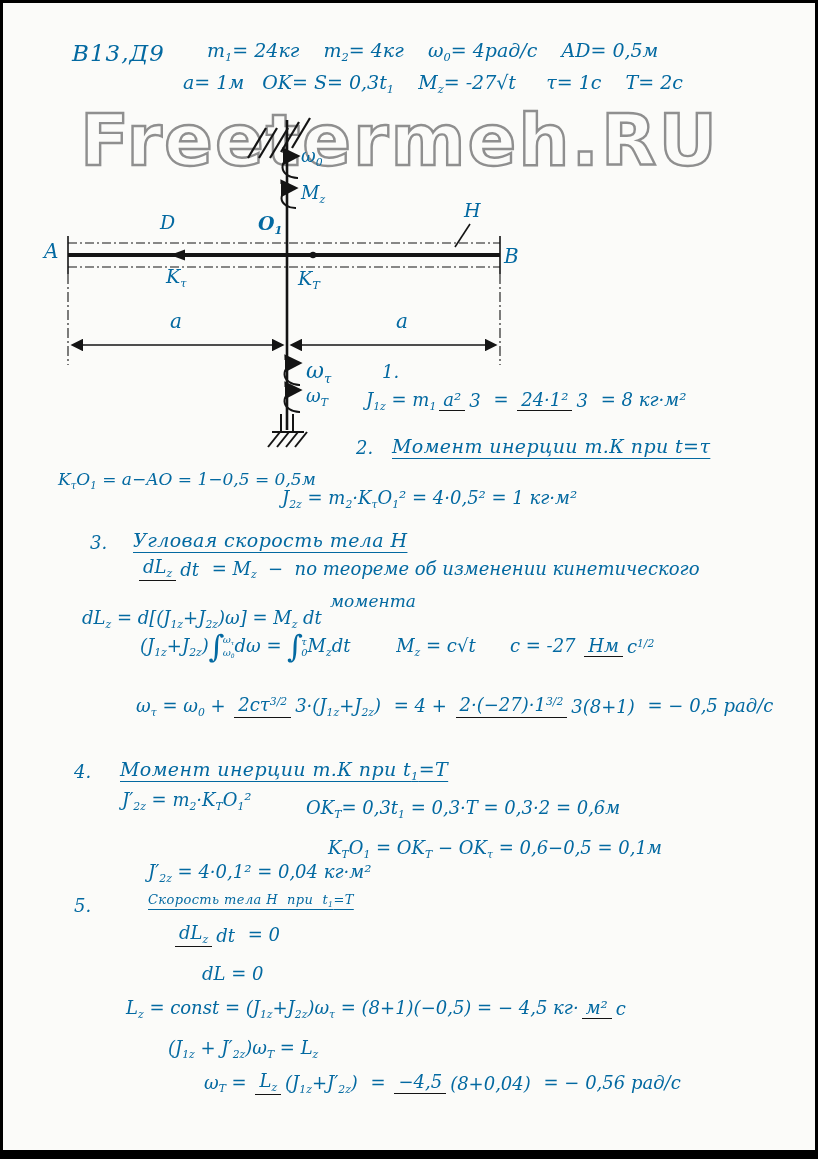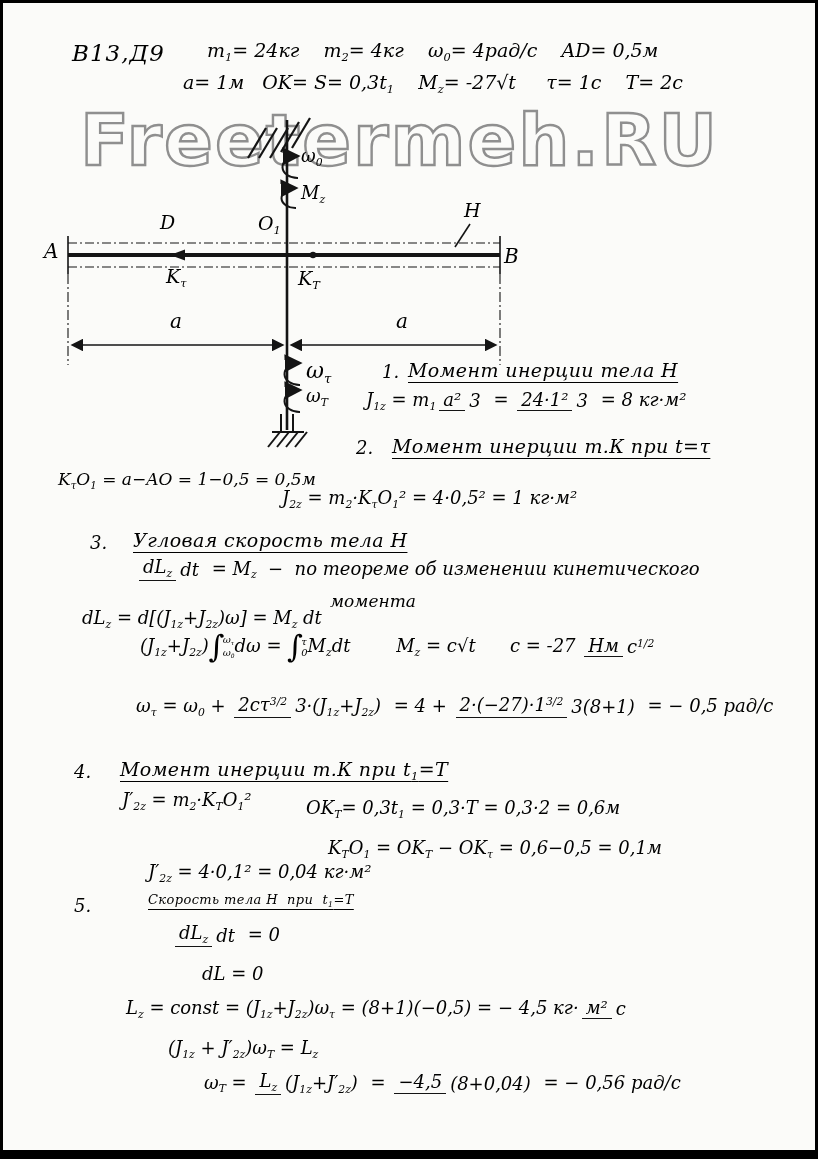--- a/index.html
+++ b/index.html
@@ -1,19 +1,19 @@
 <!DOCTYPE html>
 <html><head>
 <meta charset="utf-8">
 <style>
   html,body{margin:0;padding:0;background:#e9e9e9;}
   #page{position:relative;width:818px;height:1159px;background:#fbfbf9;overflow:hidden;
         font-family:"DejaVu Serif",serif;}
   #frame{position:absolute;inset:0;border:3px solid #000;border-bottom:9px solid #000;pointer-events:none;z-index:50;}
-  .hw{position:absolute;font-family:"DejaVu Serif",serif;font-style:italic;color:#000000;
+  .hw{position:absolute;font-family:"DejaVu Serif",serif;font-style:italic;color:#0369a1;
       white-space:pre;font-size:18px;line-height:1.15;z-index:10;}
   .title{text-decoration:underline;text-underline-offset:5px;text-decoration-thickness:1.4px;letter-spacing:.4px;}
   .secnum{font-style:italic;}
   .sb{font-size:.6em;vertical-align:-.35em;}
   .sp{font-size:.6em;vertical-align:.6em;}
   .frac{display:inline-flex;flex-direction:row;align-items:center;vertical-align:middle;margin:0 3px;}
   .frac .num{padding:0 4px 1px 4px;border-bottom:1.6px solid #141414;line-height:1.05;}
   .frac .den{padding:1px 4px 0 4px;line-height:1.05;}
   .intg{display:inline-flex;align-items:center;vertical-align:middle;}
   .isym{font-size:1.7em;line-height:.85;font-style:normal;}
@@ -81,33 +81,32 @@
         <line x1="277" y1="447" x2="289" y2="432"></line>
         <line x1="286" y1="447" x2="298" y2="432"></line>
         <line x1="295" y1="447" x2="307" y2="432"></line>
       </g>
     </g>
   </svg>
 
   <div class="hw dlabel" style="left:44px;top:240px;font-size:20px;"><span>A</span></div>
   <div class="hw dlabel" style="left:504px;top:245px;font-size:20px;"><span>B</span></div>
   <div class="hw dlabel" style="left:160px;top:212px;font-size:19px;"><span>D</span></div>
-  <div class="hw dlabel" style="left:258px;top:213px;font-size:19px;"><span>O</span><span class="sb">1</span></div>
+  <div class="hw dlabel" style="left:258px;top:213px;font-size:19px;font-weight:bold;"><span>O</span><span class="sb">1</span></div>
   <div class="hw dlabel" style="left:464px;top:200px;font-size:19px;"><span>H</span></div>
   <div class="hw dlabel" style="left:166px;top:266px;font-size:19px;"><span>K</span><span class="sb">τ</span></div>
   <div class="hw dlabel" style="left:298px;top:268px;font-size:19px;"><span>K</span><span class="sb">T</span></div>
   <div class="hw dlabel" style="left:170px;top:310px;font-size:20px;"><span>a</span></div>
   <div class="hw dlabel" style="left:396px;top:310px;font-size:20px;"><span>a</span></div>
   <div class="hw dlabel" style="left:301px;top:146px;font-size:18px;"><span>ω</span><span class="sb">0</span></div>
   <div class="hw dlabel" style="left:301px;top:183px;font-size:18px;"><span>M</span><span class="sb">z</span></div>
   <div class="hw dlabel" style="left:306px;top:358px;font-size:22px;"><span>ω</span><span class="sb">τ</span></div>
   <div class="hw dlabel" style="left:306px;top:386px;font-size:18px;text-align:center;"><span>ω</span><span class="sb">T</span></div>
 
   <div class="hw secnum" style="left:382px;top:362px;">1.</div>
-  <div class="hw title" style="left:408px;top:360px;font-size:19px;"><span>Момент инерции тела Н</span></div>
   <div class="hw" style="left:366px;top:390px;"><span>J</span><span class="sb">1z</span><span> = m</span><span class="sb">1</span><span class="frac"><span class="num"><span>a²</span></span><span class="den"><span>3</span></span></span><span> = </span><span class="frac"><span class="num"><span>24·1²</span></span><span class="den"><span>3</span></span></span><span> = 8 кг·м²</span></div>
 
   <div class="hw secnum" style="left:356px;top:438px;">2.</div>
   <div class="hw title" style="left:392px;top:436px;font-size:19px;"><span>Момент инерции т.К при t=τ</span></div>
   <div class="hw" style="left:58px;top:470px;font-size:17px;"><span>K</span><span class="sb">τ</span><span>O</span><span class="sb">1</span><span> = a−AO = 1−0,5 = 0,5м</span></div>
   <div class="hw" style="left:282px;top:488px;"><span>J</span><span class="sb">2z</span><span> = m</span><span class="sb">2</span><span>·K</span><span class="sb">τ</span><span>O</span><span class="sb">1</span><span>² = 4·0,5² = 1 кг·м²</span></div>
 
   <div class="hw secnum" style="left:90px;top:533px;">3.</div>
   <div class="hw title" style="left:133px;top:530px;font-size:19px;"><span>Угловая скорость тела Н</span></div>
   <div class="hw" style="left:136px;top:558px;"><span class="frac"><span class="num"><span>dL</span><span class="sb">z</span></span><span class="den"><span>dt</span></span></span><span> = M</span><span class="sb">z</span><span>  −  по теореме об изменении кинетического</span></div>

